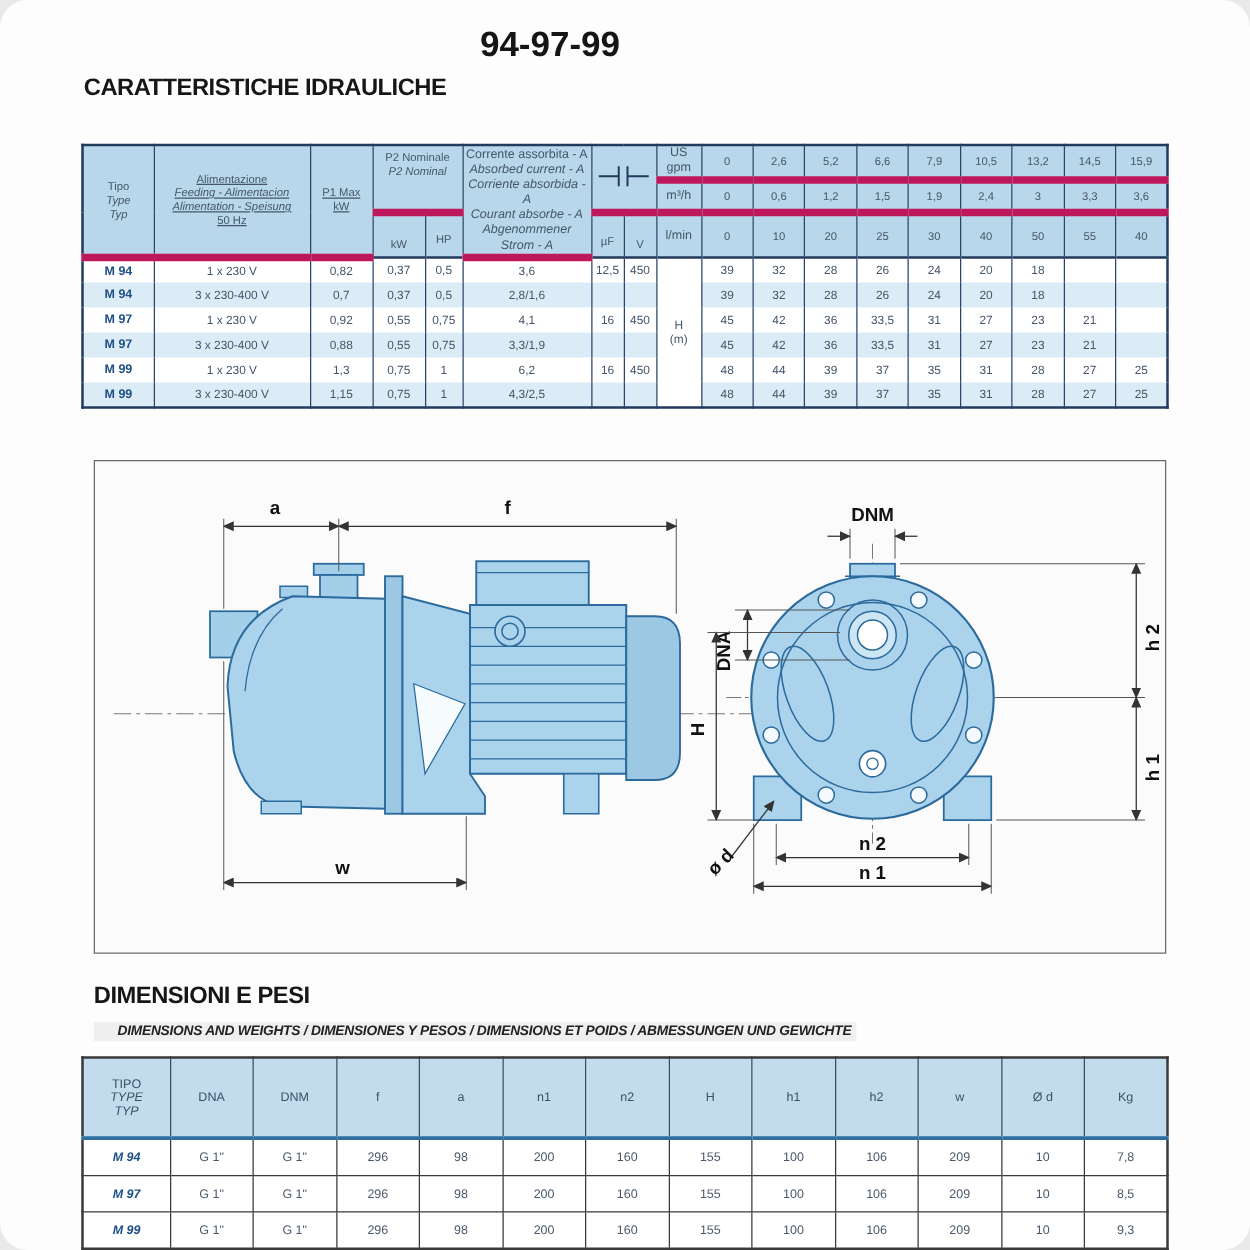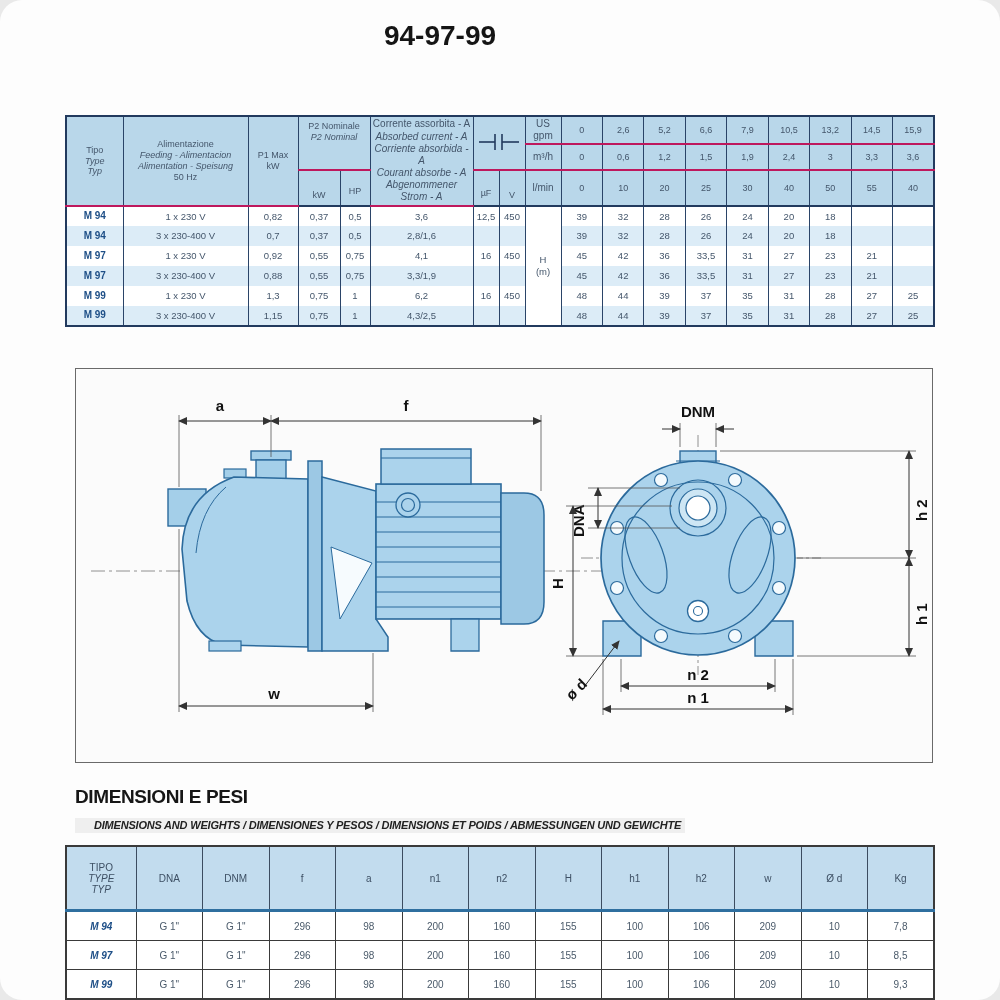--- a/index.html
+++ b/index.html
@@ -10,29 +10,29 @@
              font-size:28px;font-weight:bold;letter-spacing:0px;color:#151515;}
   .sec-head{position:absolute;left:67px;font-size:19px;font-weight:bold;letter-spacing:-0.4px;color:#161616;}
   .sec-sub{position:absolute;left:67px;font-size:11px;font-weight:bold;font-style:italic;
            color:#222;background:#efefef;padding:1px 4px 2px 2px;letter-spacing:-0.2px;}
   
   table.ht{position:absolute;left:65px;top:115px;width:870px;table-layout:fixed;
            border-collapse:collapse;background:#fff;font-size:9px;color:#44566b;
            border:2px solid #223a5e;}
   .ht th,.ht td{border-left:1px solid #2a4468;border-right:1px solid #2a4468;
                 padding:0 1px;text-align:center;vertical-align:middle;font-weight:normal;line-height:1.22;}
-  .ht thead th{background:#b9d7ea;border-bottom:2px solid #be185d;}
+  .ht thead th{background:#b9d7ea;border-bottom:6px solid #be185d;}
   .ht thead tr.hbot th{border-bottom:2px solid #223a5e;}
   .ht tbody td{border-top:none;border-bottom:none;font-size:9.5px;}
   .ht tbody tr{height:20px;}
   .ht tbody tr:nth-child(even){background:#dcecf7;}
   .ht .model{font-weight:bold;color:#1e4f87;font-size:10px;}
   .ht .wcell{background:#fff;font-size:9.5px;color:#44566b;}
   .ht .small{font-size:10px;}
-  .vstack{display:flex;flex-direction:column;justify-content:space-between;height:100%;padding:2px 0;box-sizing:border-box;}
+  .vstack{display:flex;flex-direction:column;justify-content:space-between;height:100%;padding:2px 0;box-sizing:border-box;text-decoration:underline;}
   
   .panel{position:absolute;left:75px;top:368px;width:856px;height:393px;background:#fbfbfb;
          border:1px solid #6a6a6a;}
   .panel svg{display:block;}
   text.dim{font-family:"Liberation Sans",sans-serif;font-size:15px;font-weight:bold;fill:#111;}
   
   table.dt{position:absolute;left:65px;top:845px;width:870px;table-layout:fixed;
            border-collapse:collapse;background:#fff;font-size:10px;color:#4a5a6a;
            border:2px solid #3a3a3a;}
   .dt th{background:#c2dcee;border:1px solid #3c4c60;border-bottom:3px solid #2f6f9f;
@@ -41,20 +41,21 @@
   .dt .model{font-weight:bold;font-style:italic;color:#1e4f87;}
   .dt i{font-style:italic;}
 </style>
 </head>
 <body>
 
 <div class="page">
 
   <div class="doc-title">94-97-99</div>
 
+  <div class="sec-head" style="top:60px;">CARATTERISTICHE IDRAULICHE</div>
 
   <table class="ht">
     <colgroup>
       <col style="width:57px">
         <col style="width:125px">
         <col style="width:50px">
         <col style="width:42px">
       <col style="width:30px">
         <col style="width:103px">
         <col style="width:26px">

